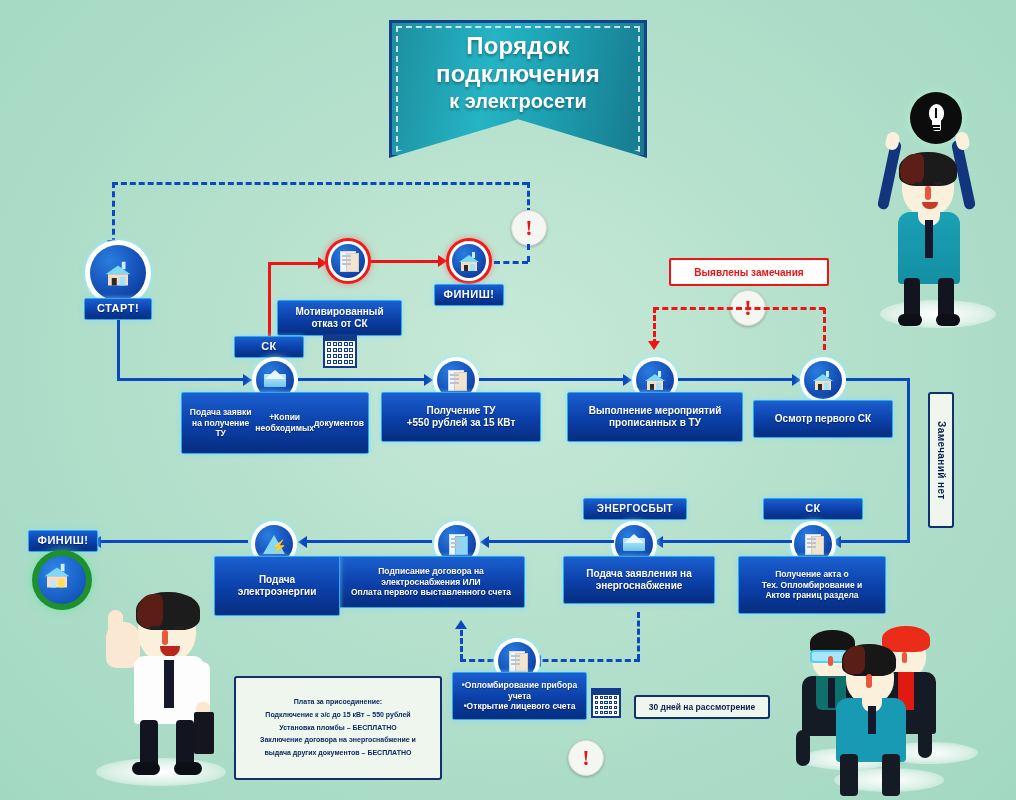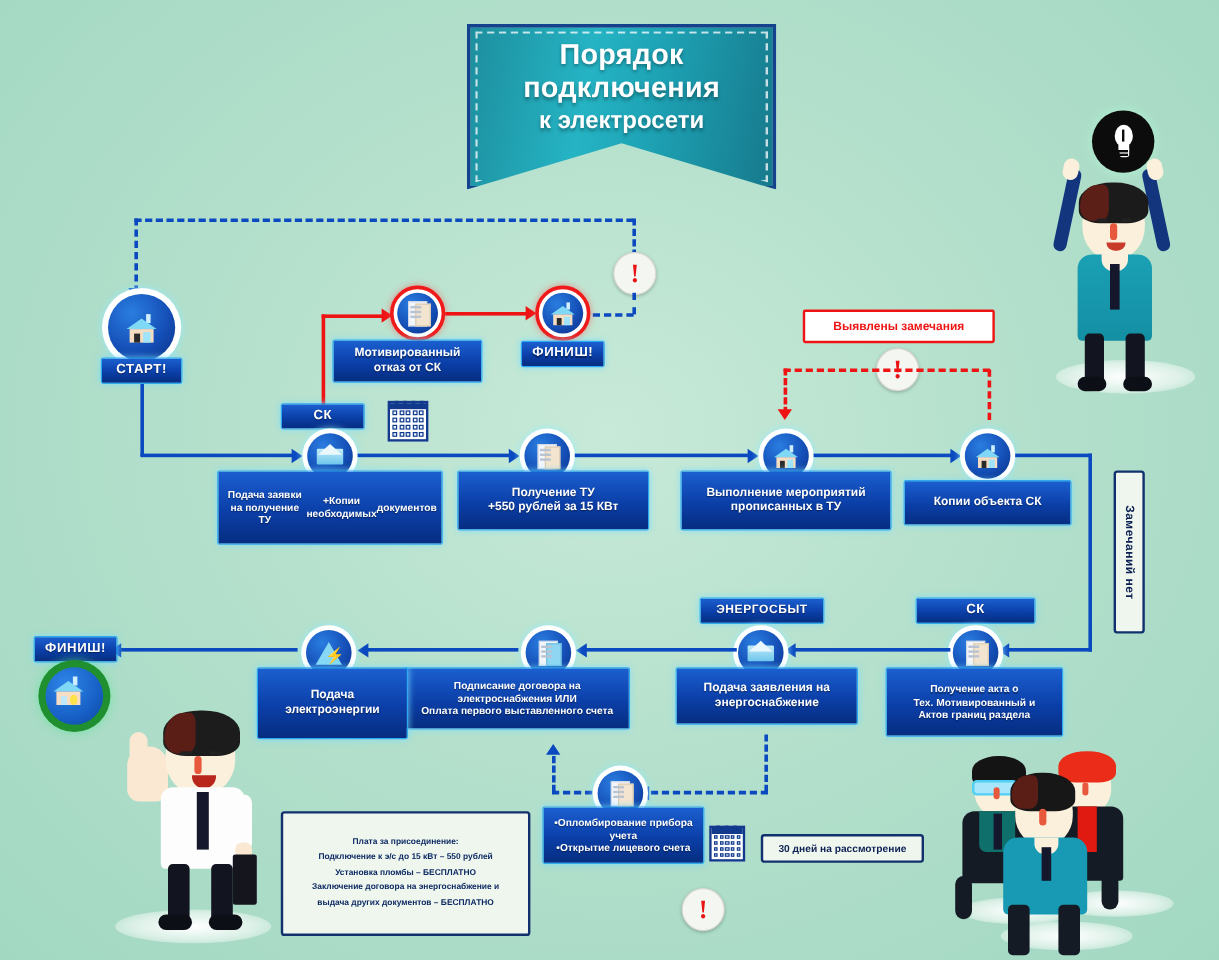--- a/index.html
+++ b/index.html
@@ -260,21 +260,21 @@
     <div class="disc">
       <div class="ico ico-doc">
         <span class="p1"></span>
           <span class="p2"></span>
           <span class="ln" style="top:5px"></span>
           <span class="ln" style="top:9px"></span>
           <span class="ln" style="top:13px"></span>
       </div>
     </div>
   </div>
-  <div class="lbl small" style="left:277px;top:283px;width:125px;height:36px;flex-direction:column;">
+  <div class="lbl small" style="left:277px;top:300px;width:125px;height:36px;flex-direction:column;">
     <span>Мотивированный</span>
     <span>отказ от СК</span>
   </div>
 
   <div class="line h red" style="left:371px;top:260px;width:72px;"></div>
   <div class="arrow arr-r red" style="left:438px;top:255px;"></div>
 
   <div class="node redring" style="left:446px;top:238px;">
     <div class="disc">
       <div class="ico ico-house">
@@ -380,21 +380,21 @@
     <div class="disc">
       <div class="ico ico-house">
         <span class="chim"></span>
           <span class="roof"></span>
           <span class="body"></span>
           <span class="door"></span>
           <span class="win"></span>
       </div>
     </div>
   </div>
-  <div class="lbl small" style="left:753px;top:400px;width:140px;height:38px;">Копии объекта СК</div>
+  <div class="lbl small" style="left:753px;top:400px;width:140px;height:38px;">Осмотр первого СК</div>
 
   <div class="redbox" style="left:669px;top:258px;width:156px;height:24px;">Выявлены замечания</div>
   <div class="excl" style="left:730px;top:290px;">
       <span class="bang">!</span>
     </div>
   <div class="dashred-v" style="left:823px;top:308px;height:42px;"></div>
   <div class="dashred-h" style="left:653px;top:307px;width:172px;"></div>
   <div class="dashred-v" style="left:653px;top:307px;height:38px;"></div>
   <div class="arrow arr-d red" style="left:648px;top:341px;"></div>
 
@@ -411,21 +411,21 @@
         <span class="p1"></span>
           <span class="p2"></span>
           <span class="ln" style="top:5px"></span>
           <span class="ln" style="top:9px"></span>
           <span class="ln" style="top:13px"></span>
       </div>
     </div>
   </div>
   <div class="lbl tiny" style="left:738px;top:556px;width:148px;height:58px;flex-direction:column;">
     <span>Получение акта о</span>
-    <span>Тех. Мотивированный и</span>
+    <span>Тех. Опломбирование и</span>
     <span>Актов границ раздела</span>
   </div>
 
   <div class="line h" style="left:660px;top:540px;width:132px;"></div>
   <div class="arrow arr-l" style="left:654px;top:536px;"></div>
 
   <div class="lbl chip" style="left:583px;top:498px;width:104px;height:22px;font-size:10px;">ЭНЕРГОСБЫТ</div>
   <div class="node" style="left:611px;top:521px;">
     <div class="disc">
       <div class="ico ico-mail">

